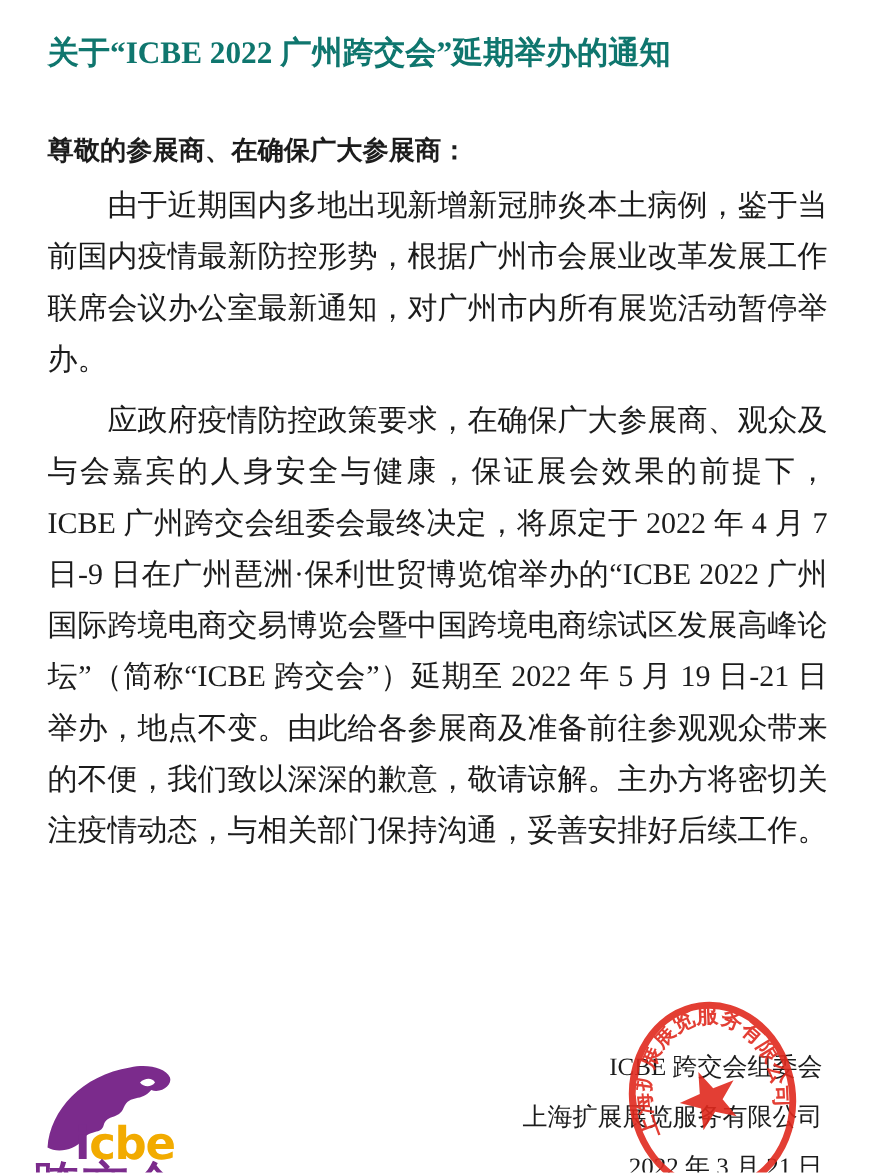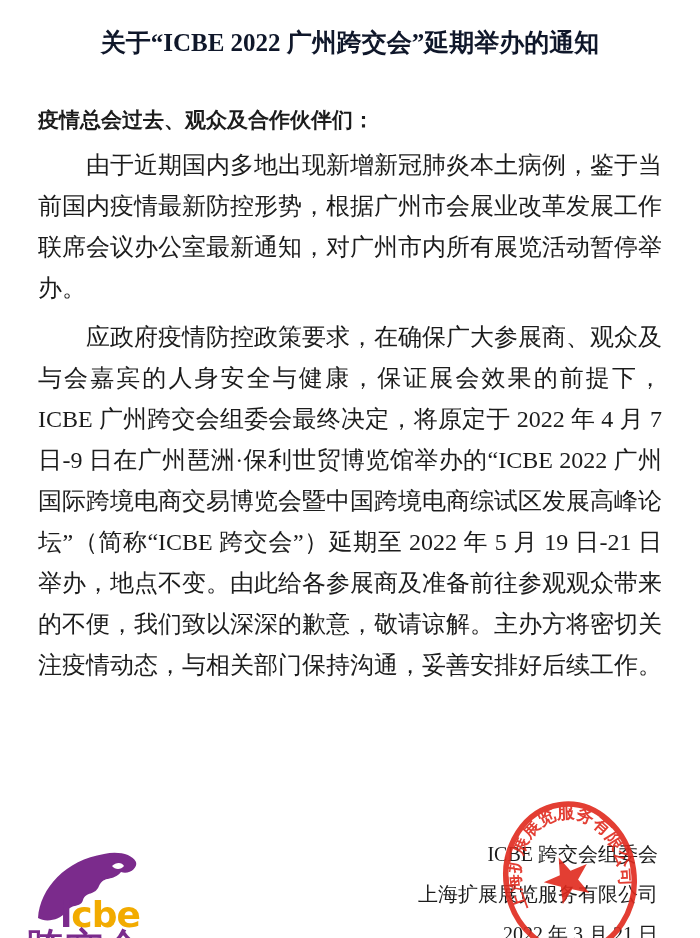--- a/index.html
+++ b/index.html
@@ -29,22 +29,21 @@
     height: 2px;
     border-top: 2px solid #c92727;
     border-bottom: 2px solid #c92727;
   }
 
   
   .doc-title {
     margin: 26px 38px 0 38px;
     font-size: 25px;
     font-weight: bold;
-    color: #0f172a;
-    text-align: center;
+    color: #0f766e;
     line-height: 34px;
     white-space: nowrap;
   }
 
   
   .greeting {
     margin: 43px 38px 0 38px;
     font-size: 21px;
     font-weight: bold;
     line-height: 34px;
@@ -85,21 +84,21 @@
   }
 </style>
 </head>
 <body>
 
 <div class="page">
 
 
   <h2 class="doc-title">关于“ICBE 2022 广州跨交会”延期举办的通知</h2>
 
-  <p class="greeting">疫情总会过去、观众及合作伙伴们：</p>
+  <p class="greeting">尊敬的参展商、在确保广大参展商：</p>
 
   <p class="para">由于近期国内多地出现新增新冠肺炎本土病例，鉴于当前国内疫情最新防控形势，根据广州市会展业改革发展工作联席会议办公室最新通知，对广州市内所有展览活动暂停举办。</p>
 
   <p class="para"><span>应政府疫情防控政策要求，在确保广大参展商、观众及与会嘉宾的人身安全与健康，保证展会效果的前提下，ICBE 广州跨交会组委会最终决定，将</span><b>原定于 2022 年 4 月 7 日-9 日在广州琶洲·保利世贸博览馆举办的“ICBE 2022 广州国际跨境电商交易博览会暨中国跨境电商综试区发展高峰论坛”（简称“ICBE 跨交会”）延期至 2022 年 5 月 19 日-21 日举办，地点不变。</b><span>由此给各参展商及准备前往参观观众带来的不便，我们致以深深的歉意，敬请谅解。主办方将密切关注疫情动态，与相关部门保持沟通，妥善安排好后续工作。</span></p>
 
 
   <svg class="logo-svg" viewBox="0 0 120 116" xmlns="http://www.w3.org/2000/svg">
     <g>
       <path d="M 12 70
                C 14 40, 40 12, 78 6

